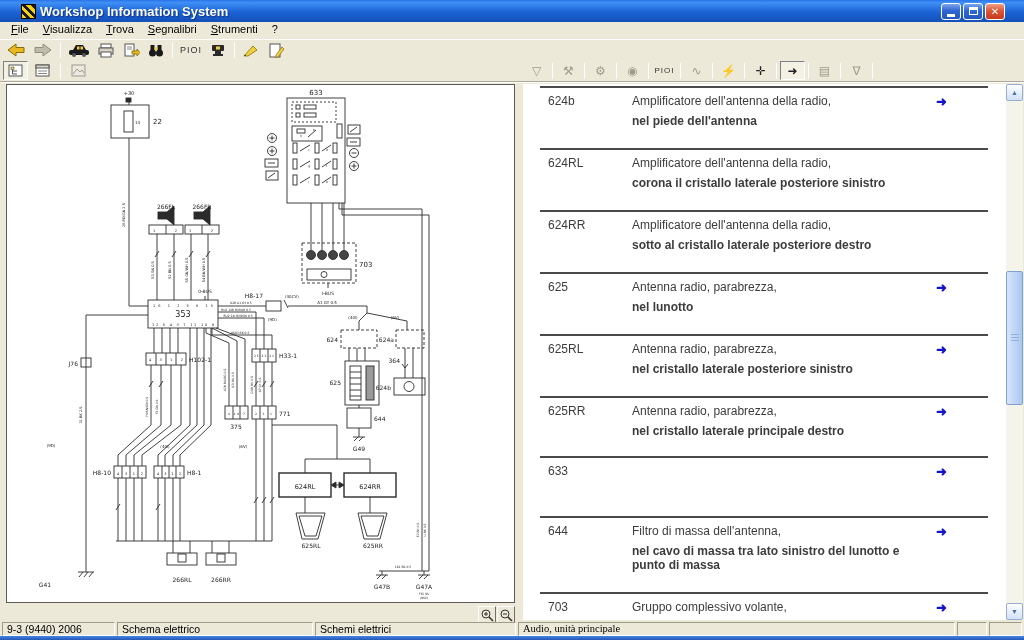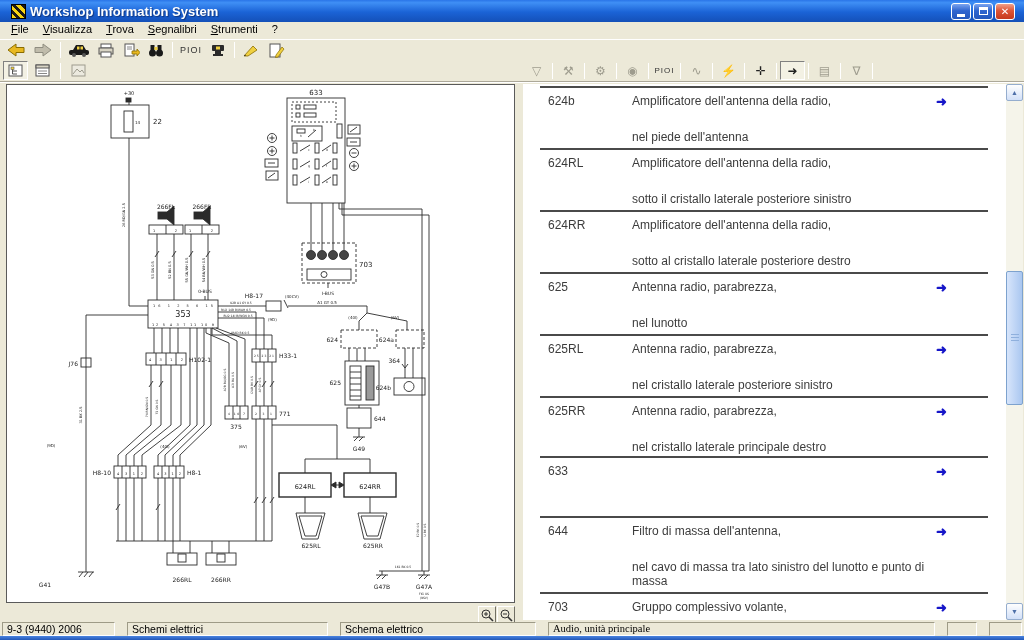--- a/index.html
+++ b/index.html
@@ -2,21 +2,21 @@
 <html><head>
 <meta charset="utf-8">
 <style>
   * { margin:0; padding:0; box-sizing:border-box; }
   html,body { width:1024px; height:640px; overflow:hidden; }
   body { font-family:"Liberation Sans", sans-serif; background:#ece9d8; position:relative; }
 
   
   .titlebar { position:absolute; left:0; top:0; width:1024px; height:22px;
     background:linear-gradient(180deg,#2a75e8 0%,#3f8ff5 12%,#1b63d6 55%,#1450b8 100%);
-    display:flex; align-items:center; padding:0 9px; }
+    display:flex; align-items:center; padding:0 19px; }
   .app-icon { width:15px; height:15px; margin:0 4px 0 2px; border:1px solid #000;
     background:repeating-linear-gradient(45deg,#f5d312 0 3px,#1a1a1a 3px 6px); }
   .title-text { color:#fff; font-size:13px; font-weight:bold; text-shadow:1px 1px 1px #10357e; flex:1; }
   .win-btns { display:flex; gap:2px; }
   .win-btn { width:20px; height:17px; border-radius:3px; border:1px solid #fff;
     background:linear-gradient(180deg,#7ba4ef,#2f65cf 45%,#2458bd); color:#fff;
     font-size:10px; line-height:15px; text-align:center; }
   .win-btn.close { background:linear-gradient(180deg,#f0a08a,#dd5536 45%,#c63a1c); }
   .win-btn .minbar { display:block; width:8px; height:3px; background:#fff; margin:10px auto 0; }
   .win-btn .rest { display:block; width:9px; height:8px; border:1px solid #fff; border-top:3px solid #fff; margin:3px auto 0; }
@@ -61,39 +61,39 @@
   
   .right-panel { position:absolute; left:523px; top:84px; width:484px; height:536px;
     background:#fff; overflow:hidden; }
   .rows { position:absolute; left:17px; top:2px; width:448px; }
   .row { border-top:2px solid #4a4a4a; height:62px; display:grid;
     grid-template-columns:84px 1fr 52px; padding:6px 0 0 8px; overflow:hidden; }
   .row:nth-child(6), .row:nth-child(7) { height:60px; }
   .row:nth-child(8) { height:76px; }
   .row:nth-child(9) { height:56px; }
   .code, .l1, .l2 { font-size:12px; color:#3c3c3c; }
-  .l2 { margin-top:22px; line-height:14px; }
+  .l2 { margin-top:6px; line-height:14px;font-weight:bold; }
   .arr { font-size:13px; font-weight:bold; color:#1515c8; text-align:left; }
 
   
   .scrollbar { position:absolute; left:1006px; top:84px; width:17px; height:536px;
     background:#f5f4ea; }
   .sb-btn { position:absolute; left:0; width:17px; height:17px; border-radius:2px;
     background:linear-gradient(180deg,#fefefe,#d2e0f8); border:1px solid #95adce;
     color:#4d6fa8; font-size:7px; text-align:center; line-height:15px; }
   .sb-btn.up { top:0; }
   .sb-btn.down { bottom:0; }
   .sb-thumb { position:absolute; left:0; top:187px; width:17px; height:134px; border-radius:2px;
     background:linear-gradient(90deg,#d7e5fb,#aac7f0); border:1px solid #7da2ce; }
   .sb-thumb::after { content:""; position:absolute; left:4px; top:62px; width:8px; height:1px;
     background:#8fb0dd; box-shadow:0 3px 0 #8fb0dd, 0 6px 0 #8fb0dd; }
 
   
   .statusbar { position:absolute; left:0; top:622px; width:1024px; height:14px;
-    background:#ece9d8; display:flex; gap:12px; padding:0 2px; }
+    background:#ece9d8; display:flex; gap:2px; padding:0 2px; }
   .status-cell { border:1px solid; border-color:#9e9b87 #fff #fff #9e9b87;
     font-size:10.5px; color:#000; padding:0 4px; line-height:12px; white-space:nowrap; overflow:hidden; }
   .bottom-edge { position:absolute; left:0; top:636px; width:1024px; height:4px;
     background:linear-gradient(180deg,#4a84e0,#2257b8); }
 </style>
 </head>
 <body>
 
 <div class="titlebar">
   <div class="app-icon"></div>
@@ -649,21 +649,21 @@
       <div class="l1">Amplificatore dell'antenna della radio,</div>
       <div class="l2">nel piede dell'antenna</div>
     </div>
     <div class="arr">➜</div>
   </div>
 
   <div class="row">
     <div class="code">624RL</div>
     <div class="desc">
       <div class="l1">Amplificatore dell'antenna della radio,</div>
-      <div class="l2">sotto il cristallo laterale posteriore sinistro</div>
+      <div class="l2">corona il cristallo laterale posteriore sinistro</div>
     </div>
     <div class="arr"></div>
   </div>
 
   <div class="row">
     <div class="code">624RR</div>
     <div class="desc">
       <div class="l1">Amplificatore dell'antenna della radio,</div>
       <div class="l2">sotto al cristallo laterale posteriore destro</div>
     </div>
@@ -725,19 +725,19 @@
 </div>
 
 <div class="scrollbar">
   <div class="sb-btn up">▲</div>
   <div class="sb-thumb"></div>
   <div class="sb-btn down">▼</div>
 </div>
 
 <div class="statusbar">
   <div class="status-cell" style="width:113px;">9-3 (9440) 2006</div>
+  <div class="status-cell" style="width:196px;">Schema elettrico</div>
   <div class="status-cell" style="width:201px;">Schemi elettrici</div>
-  <div class="status-cell" style="width:196px;">Schema elettrico</div>
   <div class="status-cell" style="flex:1;font-family:Liberation Serif, serif;">Audio, unità principale</div>
   <div class="status-cell" style="width:30px;"></div>
   <div class="status-cell" style="width:33px;"></div>
 </div>
 <div class="bottom-edge"></div>
 
 </body></html>

